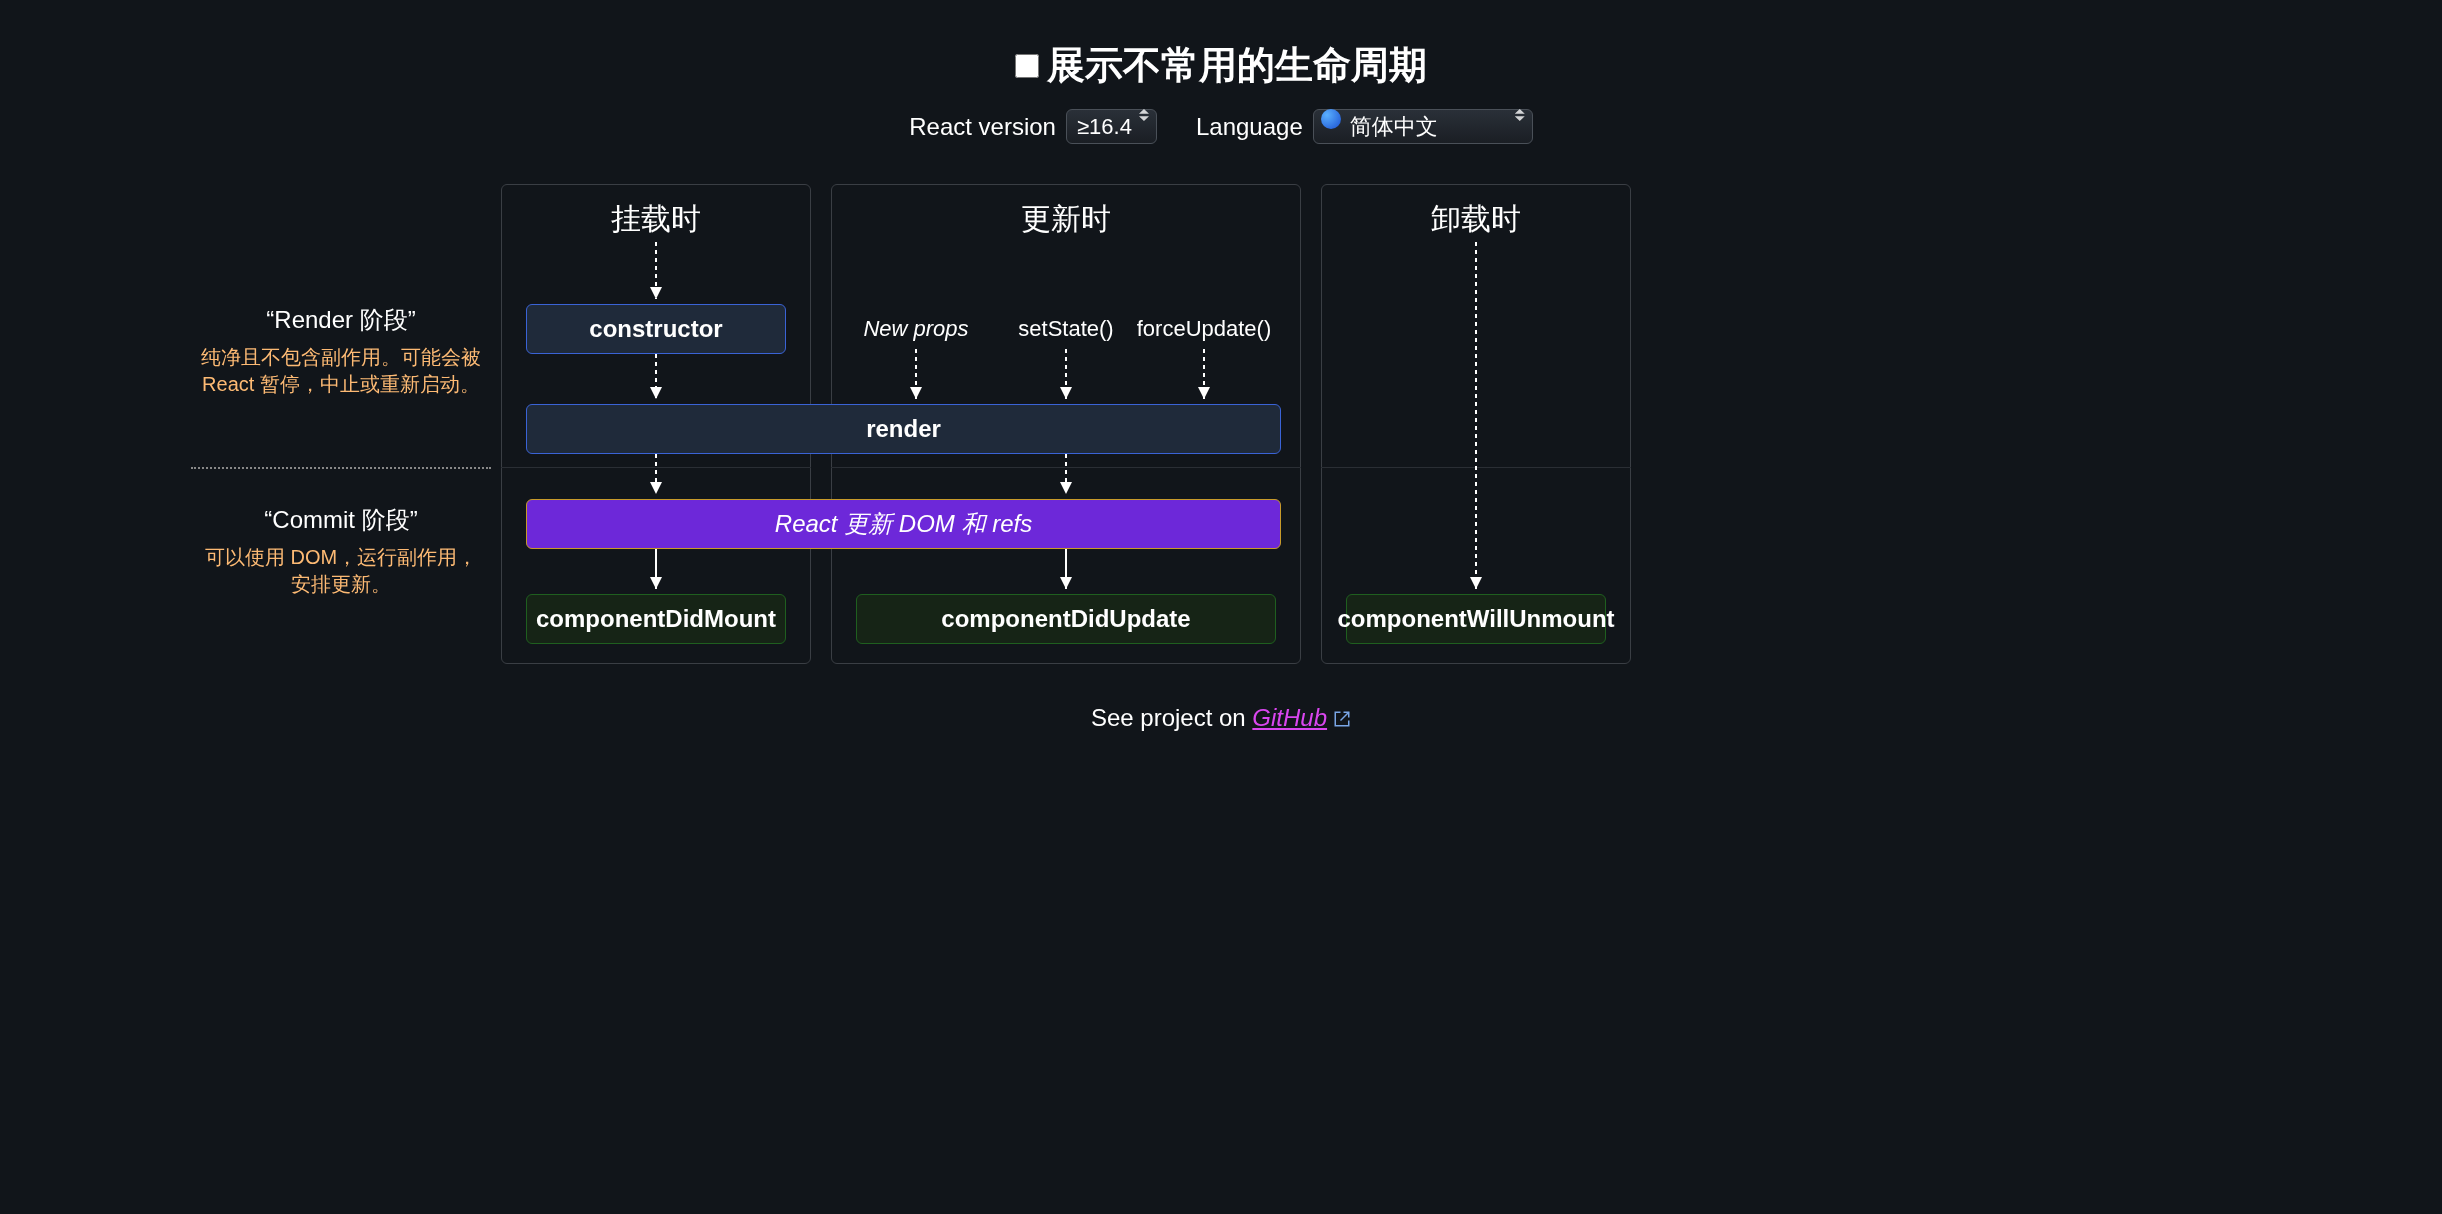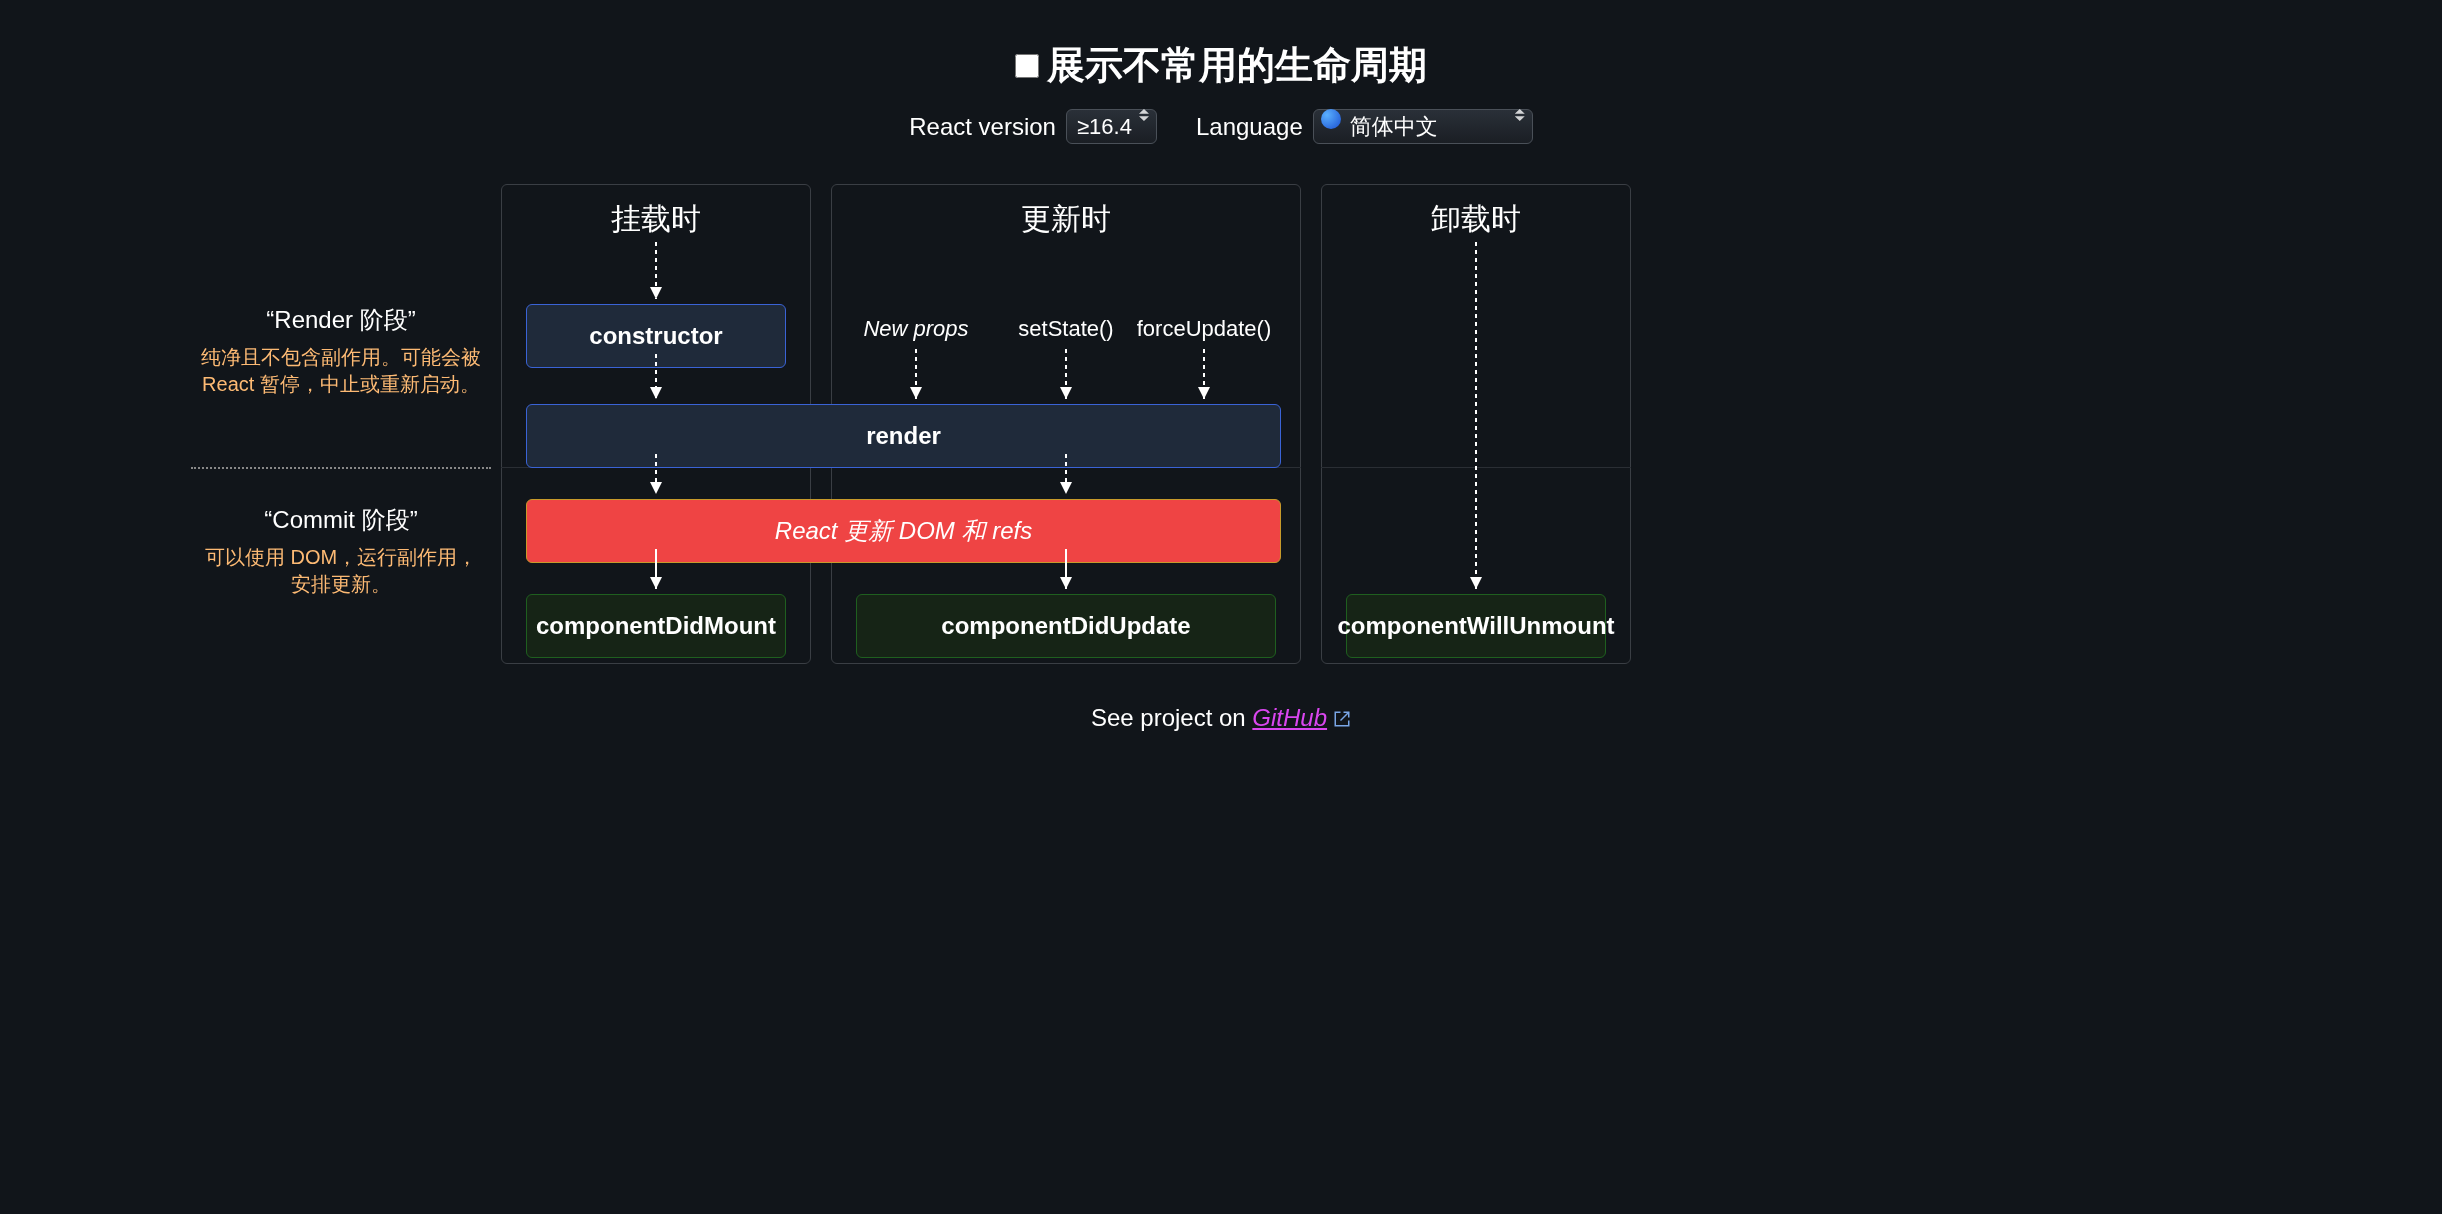--- a/index.html
+++ b/index.html
@@ -59,24 +59,24 @@
 .col-head { text-align: center; font-size: 30px; font-weight: 500; padding-top: 14px; }
 
 .node {
   position: absolute;
   display: flex;
   align-items: center;
   justify-content: center;
   font-size: 24px;
   font-weight: 700;
   border-radius: 6px;
-  height: 64px;
+  height: 50px;
 }
 .node.blue   { background: #1f2a3a; border: 1px solid #3a63d6; color: #fff; }
-.node.yellow { background: #ef4444; border: 1px solid #c79a2a; color: #fff; font-style: italic; font-weight: 400; }
+.node.yellow { background: #6d28d9; border: 1px solid #c79a2a; color: #fff; font-style: italic; font-weight: 400; }
 .node.green  { background: #162416; border: 1px solid #1f5f1f; color: #fff; }
 
 .trigger { position: absolute; font-size: 22px; text-align: center; width: 160px; }
 .trigger.italic { font-style: italic; font-weight: 500; }
 
 .hr-dotted {
   position: absolute;
   left: 0;
   width: 300px;
   border-top: 2px dotted #888;

